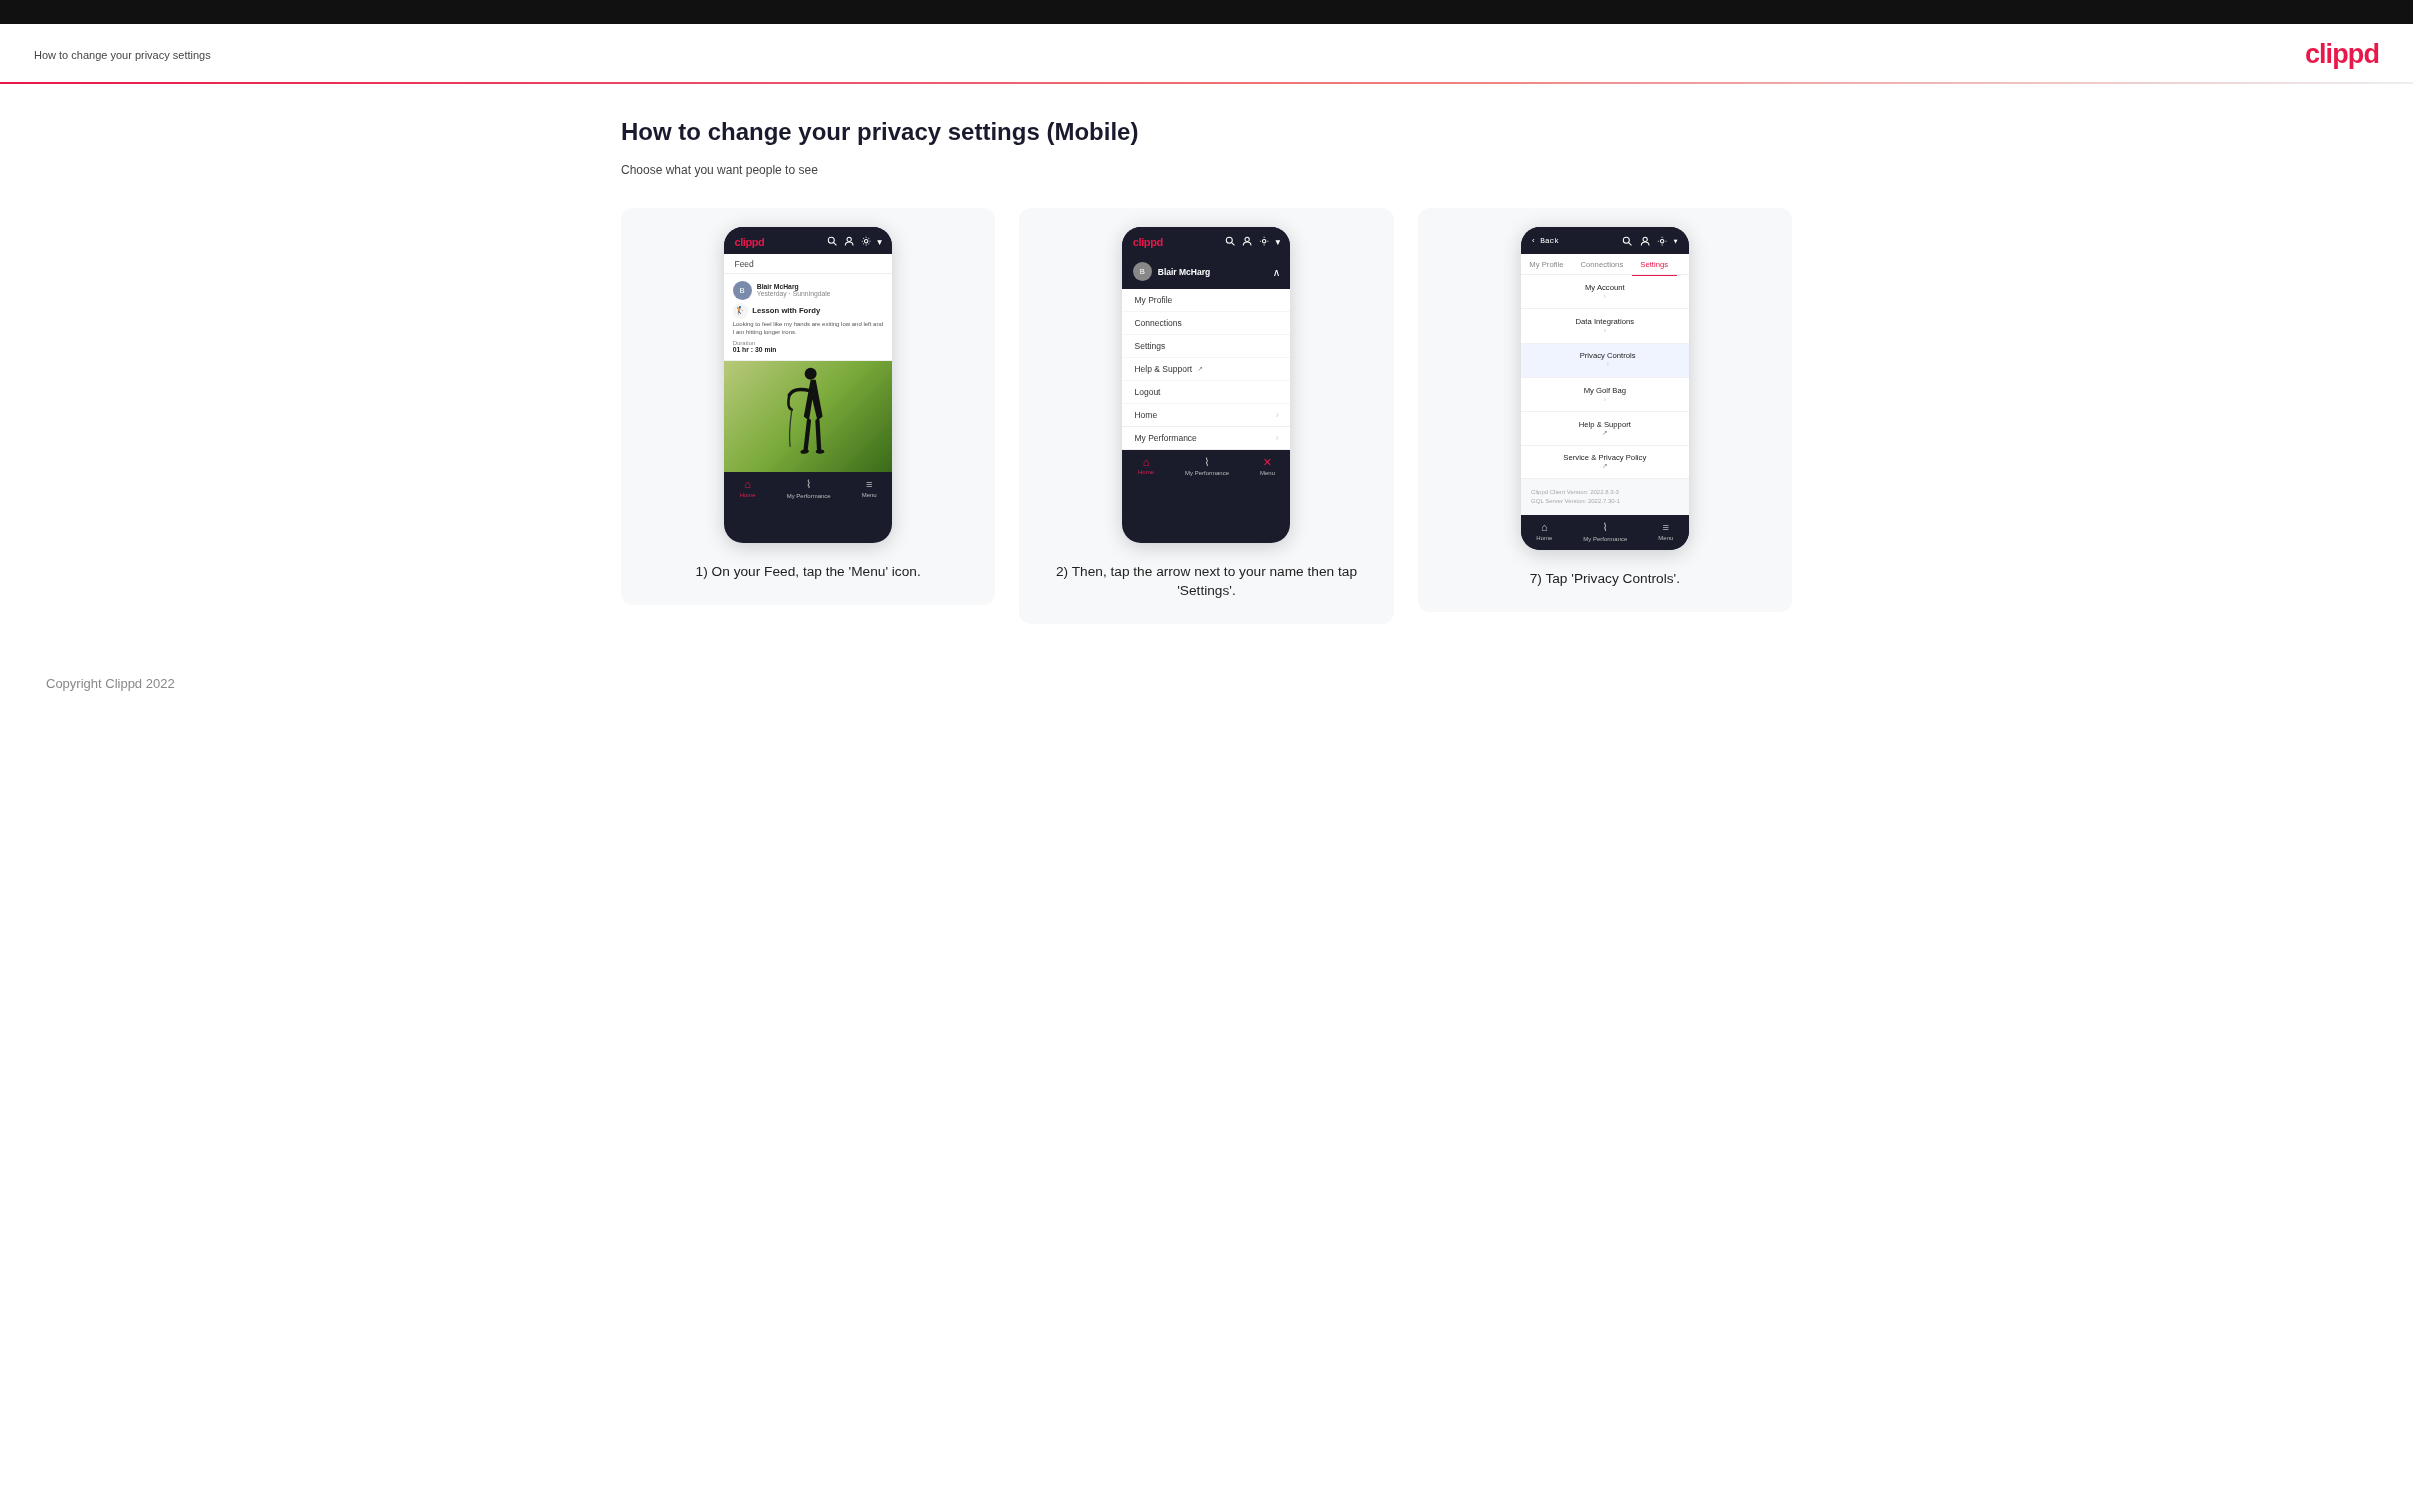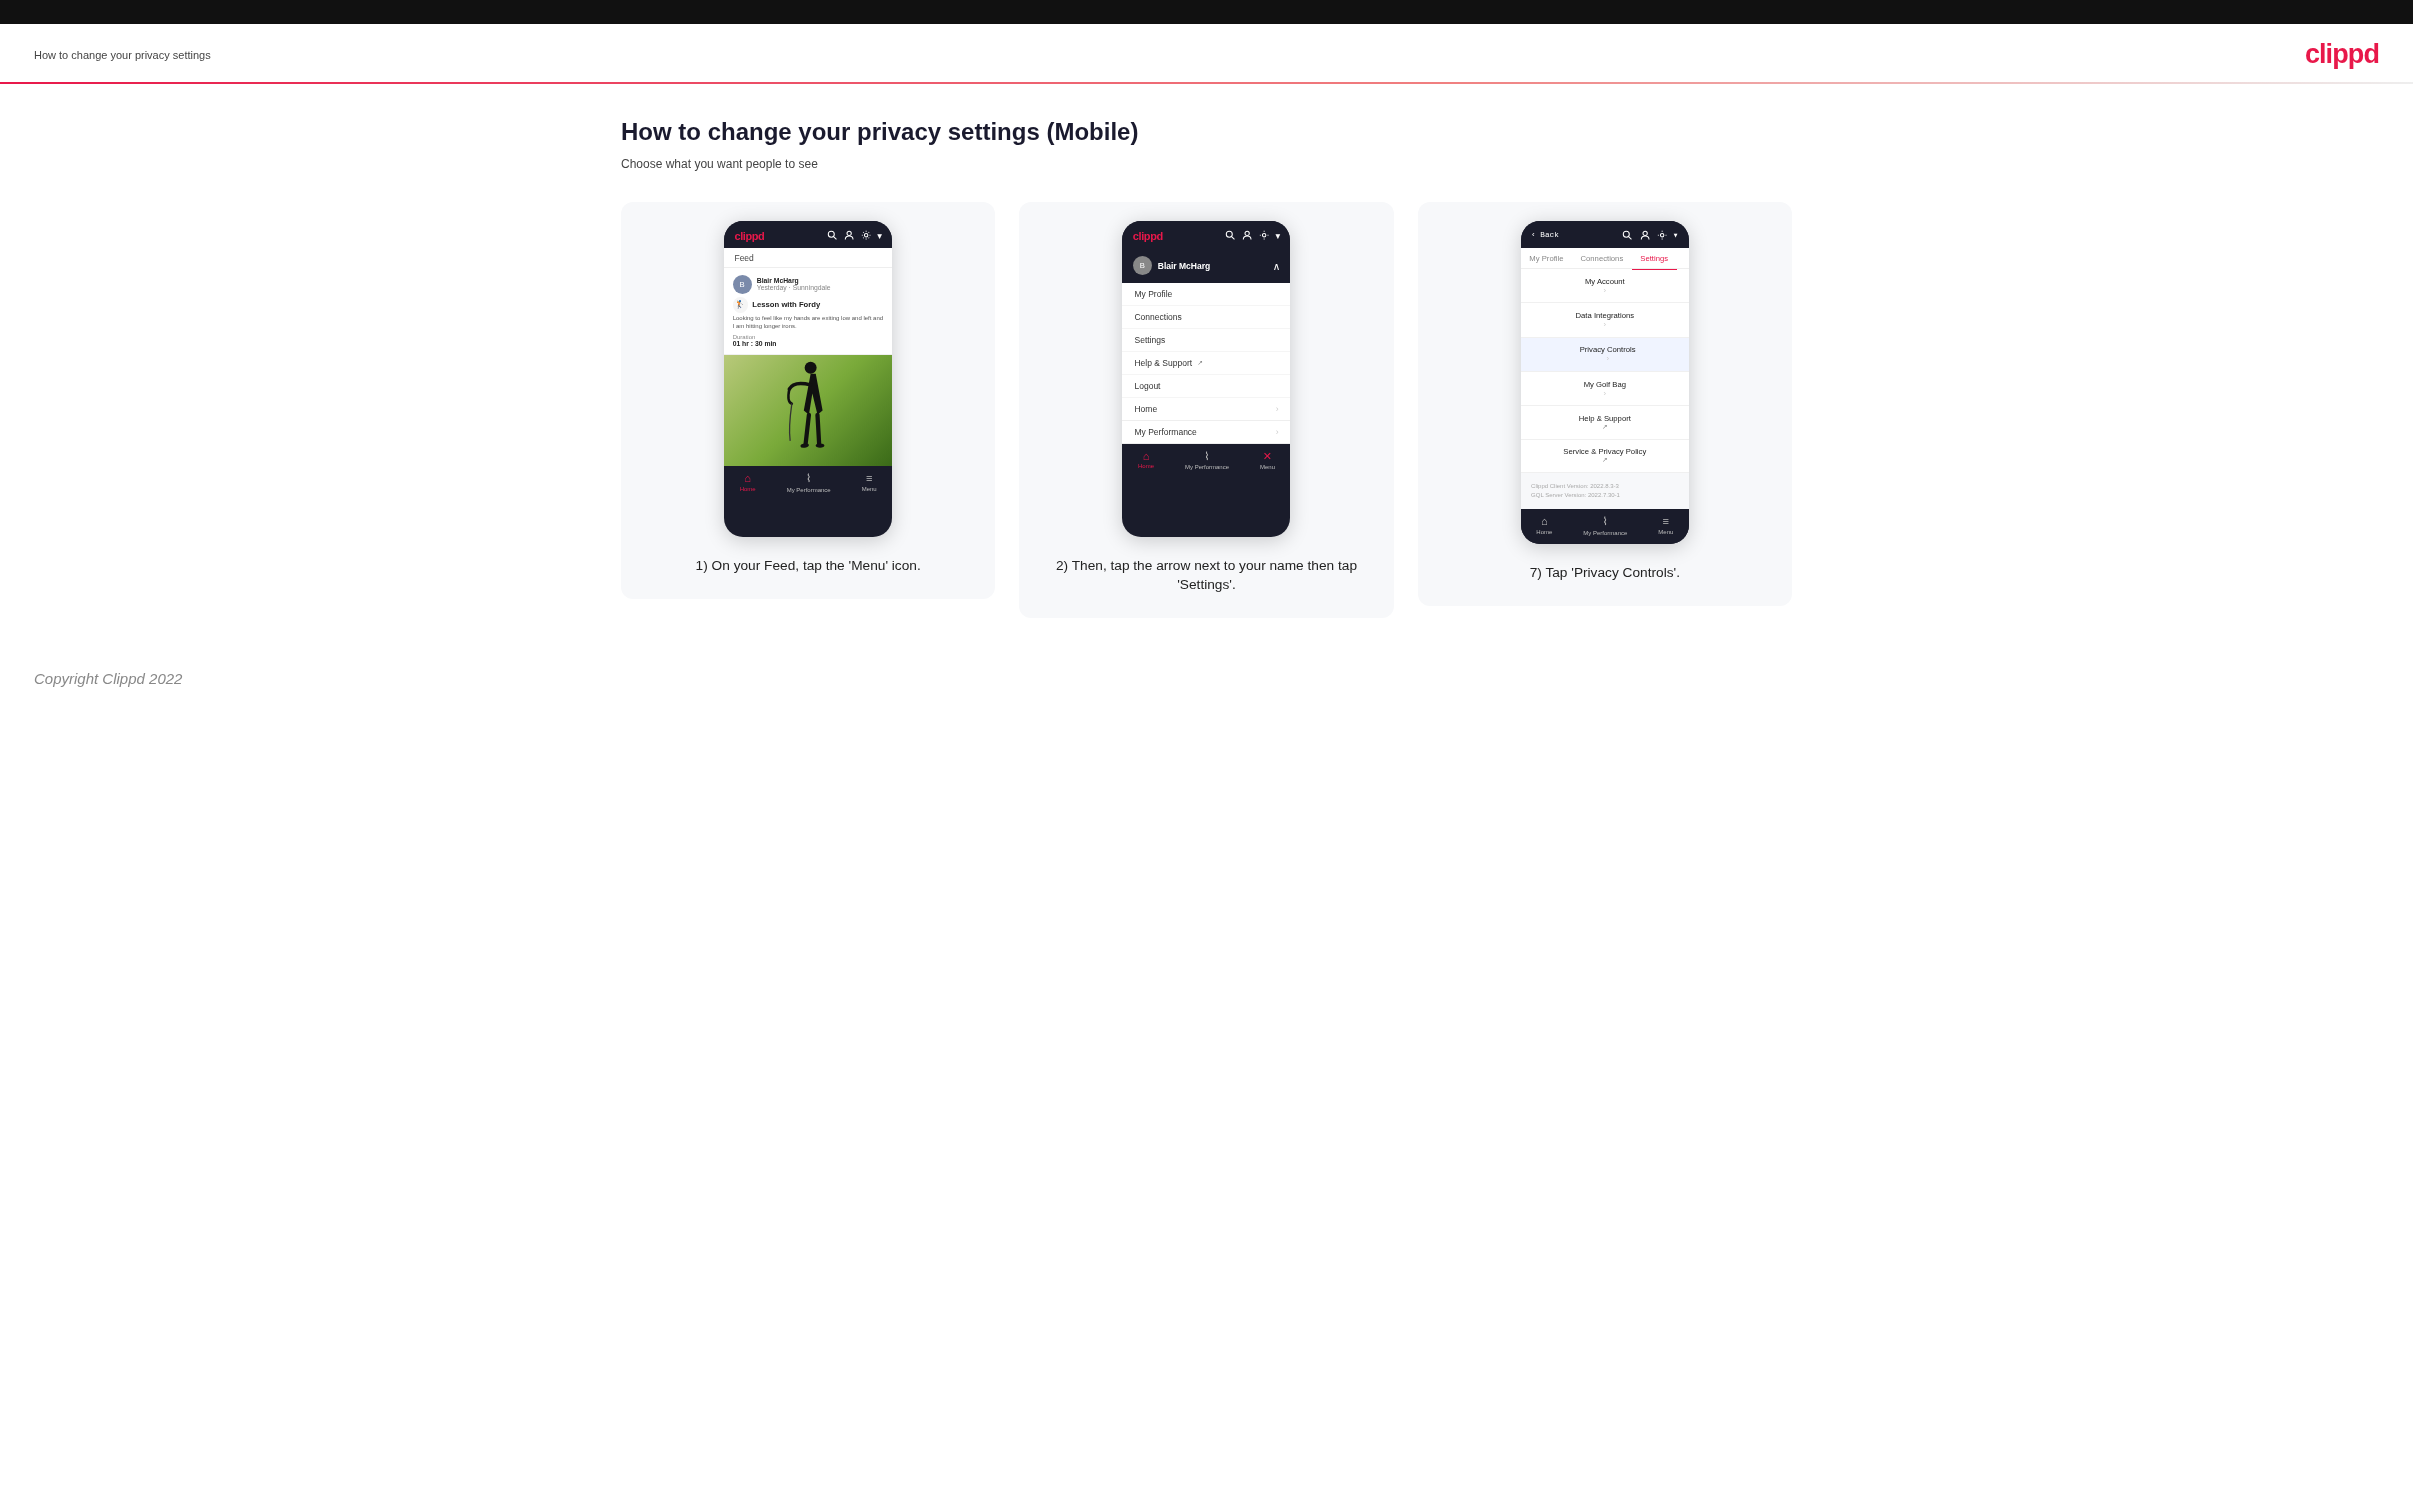--- a/index.html
+++ b/index.html
@@ -43,21 +43,21 @@
     
     .main {
       padding: 34px 34px 26px 34px;
       max-width: 1239px;
       margin: 0 auto;
     }
     .page-heading {
       font-size: 24px;
       font-weight: 700;
       color: #1a1a2e;
-      margin-bottom: 11px;
+      margin-bottom: 17px;
     }
     .page-subheading {
       font-size: 12px;
       color: #444;
       margin-bottom: 31px;
     }
 
     
     .cards-row {
       display: flex;
@@ -360,24 +360,23 @@
     
     .card-caption {
       font-size: 13.7px;
       color: #222;
       text-align: center;
       line-height: 1.4;
     }
 
     
     .footer {
-      padding: 26px 34px 17px 34px;
-      font-size: 15px;
+      padding: 26px 34px 17px 46px;
+      font-size: 13px;
       color: #888;
-      font-style: italic;
     }
   </style>
 </head>
 <body>
 
 <div class="top-bar"></div>
 
 <div class="header">
   <span class="header-title">How to change your privacy settings</span>
   <span class="logo">clippd</span>

